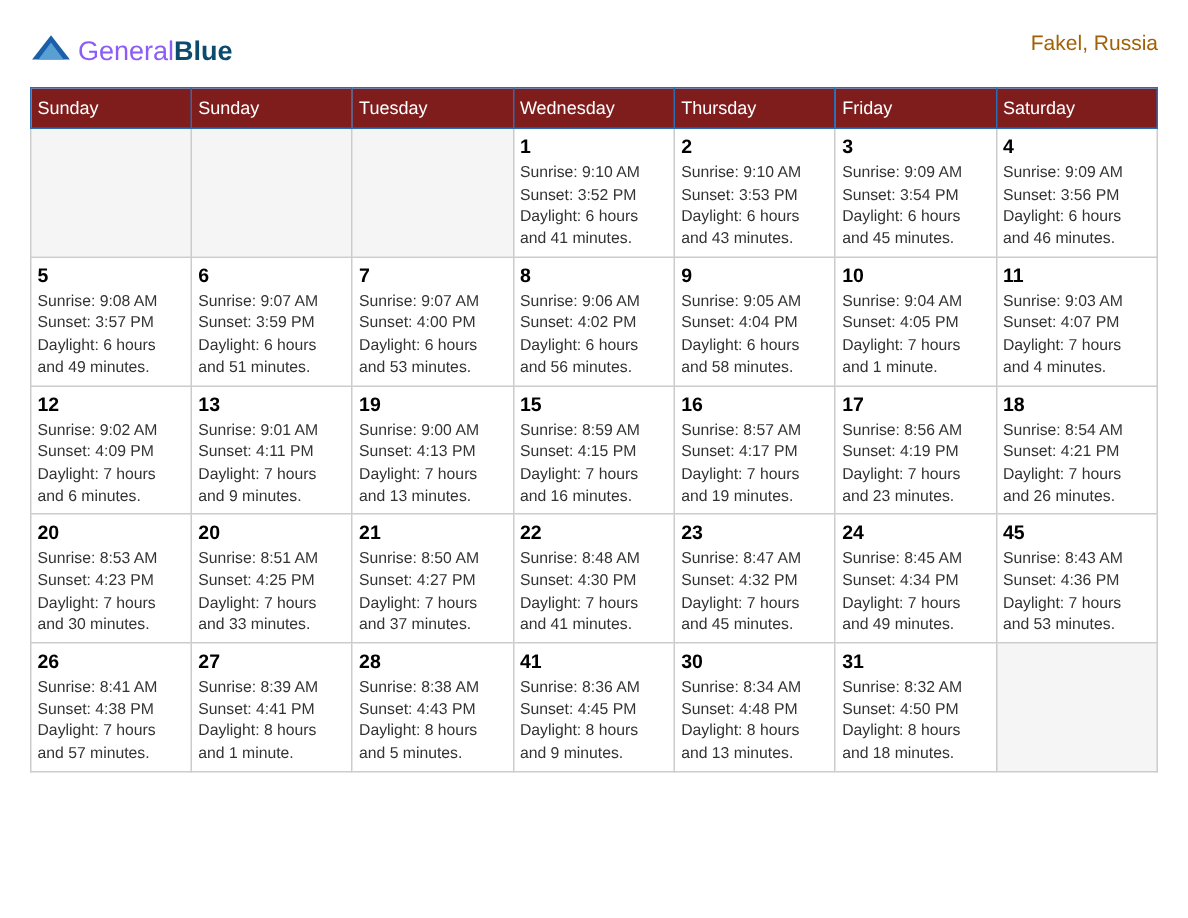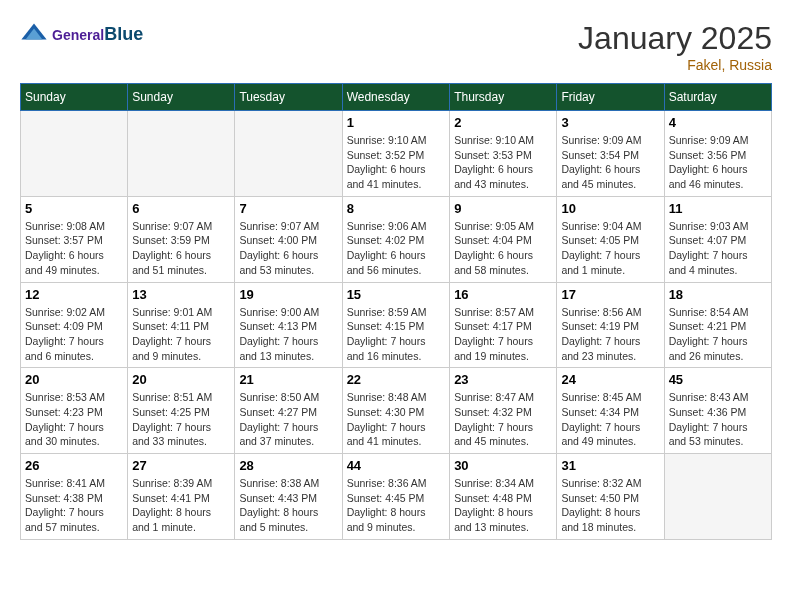--- a/index.html
+++ b/index.html
@@ -36,21 +36,21 @@
     .location {
       font-size: 14px;
       color: #a16207;
     }
     .calendar {
       width: 100%;
       border-collapse: collapse;
       font-size: 11px;
     }
     .calendar th {
-      background-color: #14532d;
+      background-color: #7f1d1d;
       color: #fff;
       padding: 6px 4px;
       text-align: left;
       font-weight: normal;
       font-size: 12px;
       border: 1px solid #2a6db5;
     }
     .calendar td {
       vertical-align: top;
       border: 1px solid #ccc;
@@ -77,25 +77,24 @@
 </head>
 <body>
 
 <div class="header">
   <div class="logo">
     <svg class="logo-icon" viewBox="0 0 40 40" xmlns="http://www.w3.org/2000/svg">
       <polygon points="20,5 38,28 2,28" fill="#1a5fa8"></polygon>
       <polygon points="20,12 32,28 8,28" fill="#5a9fd4"></polygon>
     </svg>
     <div>
-      <span style="font-size:14px;font-weight:bold;color:#4c1d95;">General</span><span style="font-size:18px;font-weight:bold;color:#0c4a6e;">Blue</span>
+      <span style="font-size:18px;font-weight:normal;color:#8b5cf6;">General</span><span style="font-size:18px;font-weight:bold;color:#0c4a6e;">Blue</span>
     </div>
   </div>
   <div class="title-block">
-    <div class="month-title">January 2025</div>
     <div class="location">Fakel, Russia</div>
   </div>
 </div>
 
 <table class="calendar">
   <thead>
     <tr>
     <th>Sunday</th>
         <th>Sunday</th>
         <th>Tuesday</th>
@@ -224,21 +223,21 @@
         </td>
         <td>
           <span class="day-number">27</span>
           <div class="day-info">Sunrise: 8:39 AM<br>Sunset: 4:41 PM<br>Daylight: 8 hours and 1 minute.</div>
         </td>
         <td>
           <span class="day-number">28</span>
           <div class="day-info">Sunrise: 8:38 AM<br>Sunset: 4:43 PM<br>Daylight: 8 hours and 5 minutes.</div>
         </td>
         <td>
-          <span class="day-number">44</span>
+          <span class="day-number">41</span>
           <div class="day-info">Sunrise: 8:36 AM<br>Sunset: 4:45 PM<br>Daylight: 8 hours and 9 minutes.</div>
         </td>
         <td>
           <span class="day-number">30</span>
           <div class="day-info">Sunrise: 8:34 AM<br>Sunset: 4:48 PM<br>Daylight: 8 hours and 13 minutes.</div>
         </td>
         <td>
           <span class="day-number">31</span>
           <div class="day-info">Sunrise: 8:32 AM<br>Sunset: 4:50 PM<br>Daylight: 8 hours and 18 minutes.</div>
         </td>

